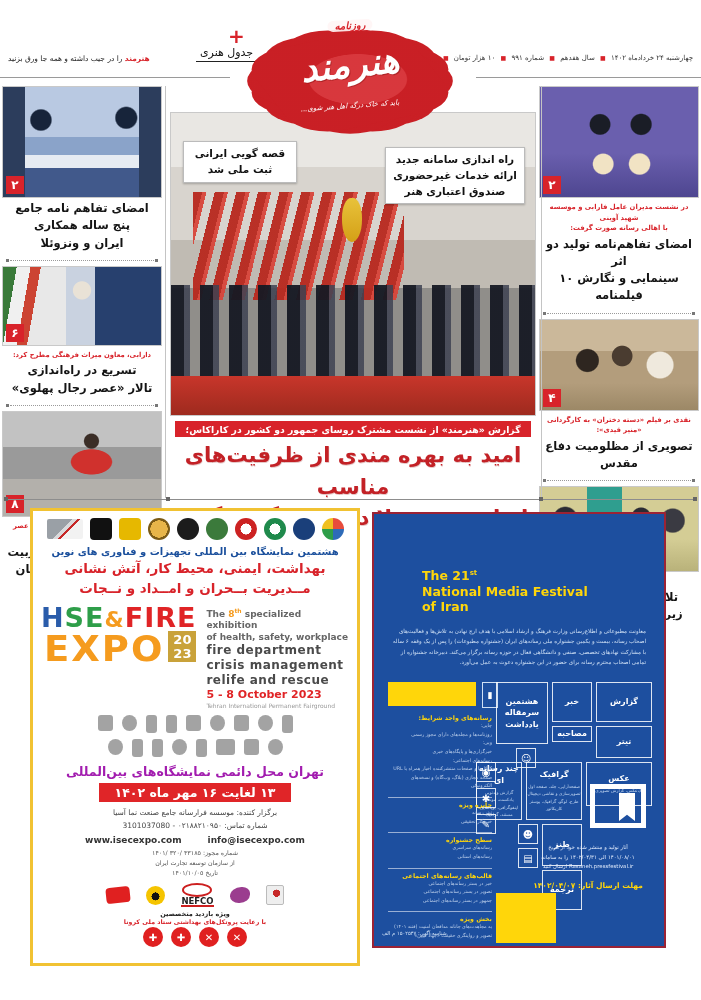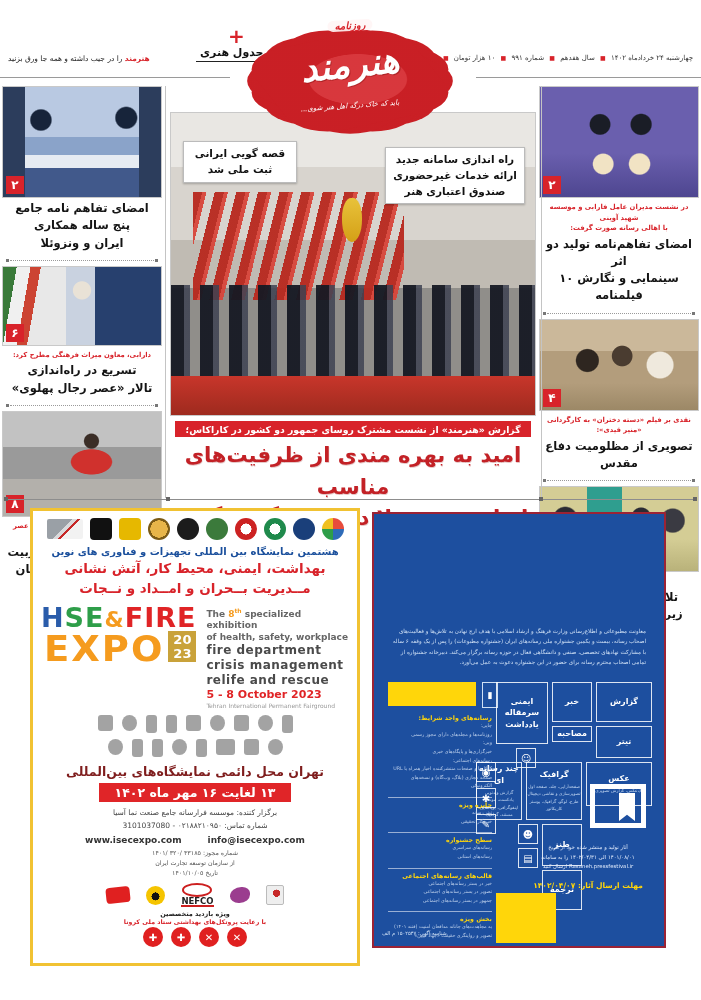--- a/index.html
+++ b/index.html
@@ -7,21 +7,21 @@
   #page{position:relative;width:701px;height:1000px;background:#fff;overflow:hidden;margin:0 auto;}
   .abs{position:absolute;}
   .ltr{direction:ltr;}
   .pre{white-space:pre-line;}
 
   
   .notice{left:8px;top:54px;font-size:7.5px;color:#222;direction:rtl;}
   .notice b{color:#d8232a;}
   .dateline{right:8px;top:54px;font-size:7px;color:#333;direction:rtl;}
   .dateline .sq{color:#d8232a;font-size:6px;margin:0 3px;}
-  .jadval{left:196px;top:46px;font-size:11px;font-weight:bold;color:#111;border-bottom:1.5px solid #222;padding:0 4px 2px;text-align:center;}
+  .jadval{left:196px;top:46px;font-size:11px;font-weight:normal;color:#111;border-bottom:1.5px solid #222;padding:0 4px 2px;text-align:center;}
   .plus{left:228px;top:24px;font-size:20px;font-weight:bold;color:#d8232a;}
   .hairline{top:77px;height:1px;background:#9a9a9a;}
   .hl-left{left:0;width:230px;}
   .hl-right{left:476px;width:225px;}
 
   
   .medallion{left:238px;top:18px;width:224px;height:122px;z-index:5;}
   .orn-wrap{position:absolute;left:50%;top:52%;transform:translate(0,0) scaleX(1.95);}
   .orn{position:absolute;width:88px;height:88px;left:-44px;top:-44px;background:#d42127;border-radius:26%;
        background-image:radial-gradient(circle at 50% 45%,rgba(255,255,255,.10) 0 38%,rgba(0,0,0,.05) 39% 100%);}
@@ -128,21 +128,21 @@
             line-height:1.05;padding:2px 5px;vertical-align:top;margin-left:4px;}
   .hse-en{text-align:left;color:#555;font-weight:bold;line-height:1.25;padding-top:3px;}
   .hse-en .e1{font-size:9px;color:#666;} .hse-en .orange{color:#f59b1e;} .hse-en sup{font-size:6px;}
   .hse-en .e2{font-size:9px;color:#666;}
   .hse-en .big{font-size:12px;color:#4a4a4a;letter-spacing:.5px;}
   .hse-en .dates{font-size:11px;color:#e02426;}
   .hse-en .venue{font-size:6px;color:#999;font-weight:normal;}
   .sic-row{display:flex;gap:9px;justify-content:center;margin:3px 0;}
   .sic{width:15px;height:16px;background:#a3a3a3;border-radius:3px;}
   .sic.rd{border-radius:50%;} .sic.tl{width:11px;height:18px;} .sic.wd{width:19px;}
-  .ex-venue-fa{font-size:12.5px;font-weight:800;color:#7f1d1d;direction:rtl;margin-top:4px;}
+  .ex-venue-fa{font-size:12.5px;font-weight:800;color:#a21caf;direction:rtl;margin-top:4px;}
   .ex-datebar{background:#e02528;color:#fff;font-weight:800;font-size:12.5px;direction:rtl;padding:2px 16px;
               letter-spacing:1px;margin:4px 0 5px;}
   .ex-line{font-size:7.5px;color:#444;direction:rtl;line-height:1.7;}
   .ex-urls{font-size:9px;font-weight:bold;color:#333;direction:ltr;display:flex;gap:26px;margin:2px 0 3px;}
   .ex-lic{font-size:6.3px;color:#555;direction:rtl;text-align:center;line-height:1.6;}
   .sp-row{display:flex;gap:16px;align-items:center;justify-content:center;margin:5px 0 3px;}
   .sp1{width:24px;height:16px;background:#e02020;border-radius:4px;transform:rotate(-6deg);}
   .sp2{width:19px;height:19px;border-radius:50%;background:radial-gradient(circle at 50% 55%,#111 0 28%,#f5c400 29%);}
   .nefco{display:flex;flex-direction:column;align-items:center;line-height:1;}
   .nefco .fish{width:26px;height:10px;border:2px solid #cc1f1f;border-radius:50%;}
@@ -400,33 +400,38 @@
     <div class="ex-proto">با رعایت پروتکل‌های بهداشتی ستاد ملی کرونا</div>
     <div class="cv-row">
       <span class="cvc">✚</span>
       <span class="cvc">✚</span>
       <span class="cvc">✕</span>
       <span class="cvc">✕</span>
     </div>
   </div>
 
   <div class="abs fest">
+    <div class="f-en">
+      <div><span>The 21</span><sup>st</sup></div>
+      <div>National Media Festival</div>
+      <div>of Iran</div>
+    </div>
     <div class="f-intro">معاونت مطبوعاتی و اطلاع‌رسانی وزارت فرهنگ و ارشاد اسلامی با هدف ارج نهادن به تلاش‌ها و فعالیت‌های اصحاب رسانه، بیست و یکمین جشنواره ملی رسانه‌های ایران (جشنواره مطبوعات) را پس از یک وقفه ۶ ساله با مشارکت نهادهای تخصصی، صنفی و دانشگاهی فعال در حوزه رسانه برگزار می‌کند. دبیرخانه جشنواره از تمامی اصحاب محترم رسانه برای حضور در این جشنواره دعوت به عمل می‌آورد.</div>
     <div class="f-yellowbox"></div>
     <div class="f-micicon">▮</div>
 
     <div class="f-grid">
       <div class="fb" style="right:0;top:0;width:56px;height:40px">
           <span class="cat">گزارش</span>
         </div>
       <div class="fb" style="right:60px;top:0;width:40px;height:40px">
           <span class="cat">خبر</span>
         </div>
       <div class="fb" style="right:104px;top:0;width:52px;height:62px">
-          <span class="cat pre">ایمنی
+          <span class="cat pre">هشتمین
 سرمقاله
 یادداشت</span>
         </div>
       <div class="fb" style="right:0;top:44px;width:56px;height:32px">
           <span class="cat">تیتر</span>
         </div>
       <div class="fb" style="right:60px;top:44px;width:40px;height:16px">
           <span class="cat">مصاحبه</span>
         </div>
       <div class="fi" style="right:116px;top:66px">☺</div>

